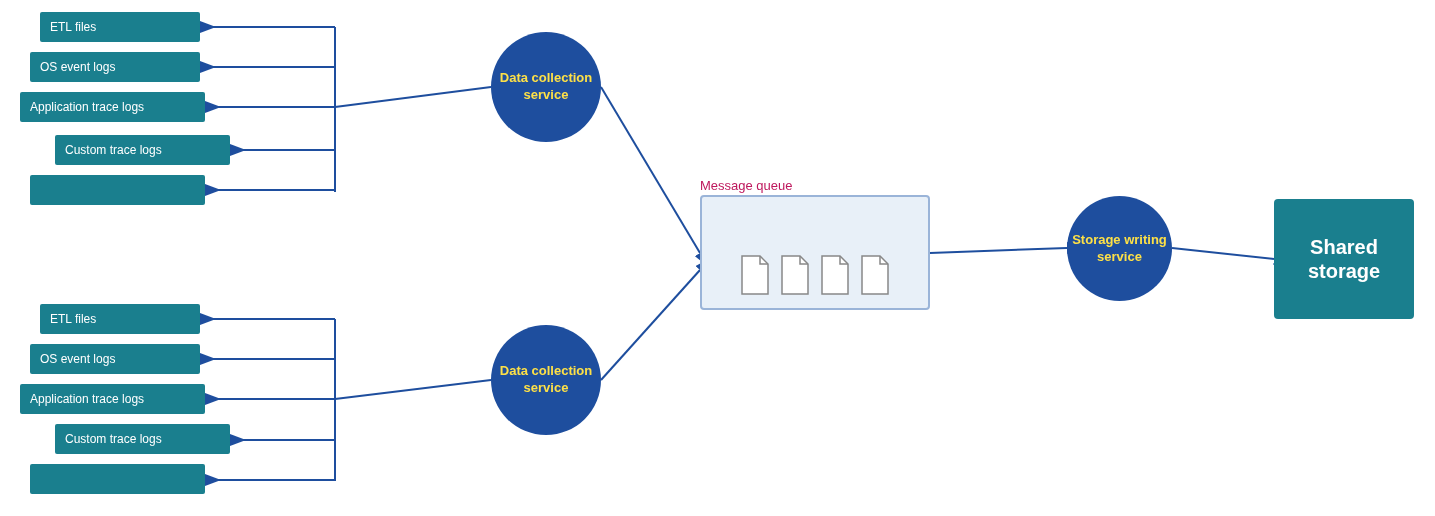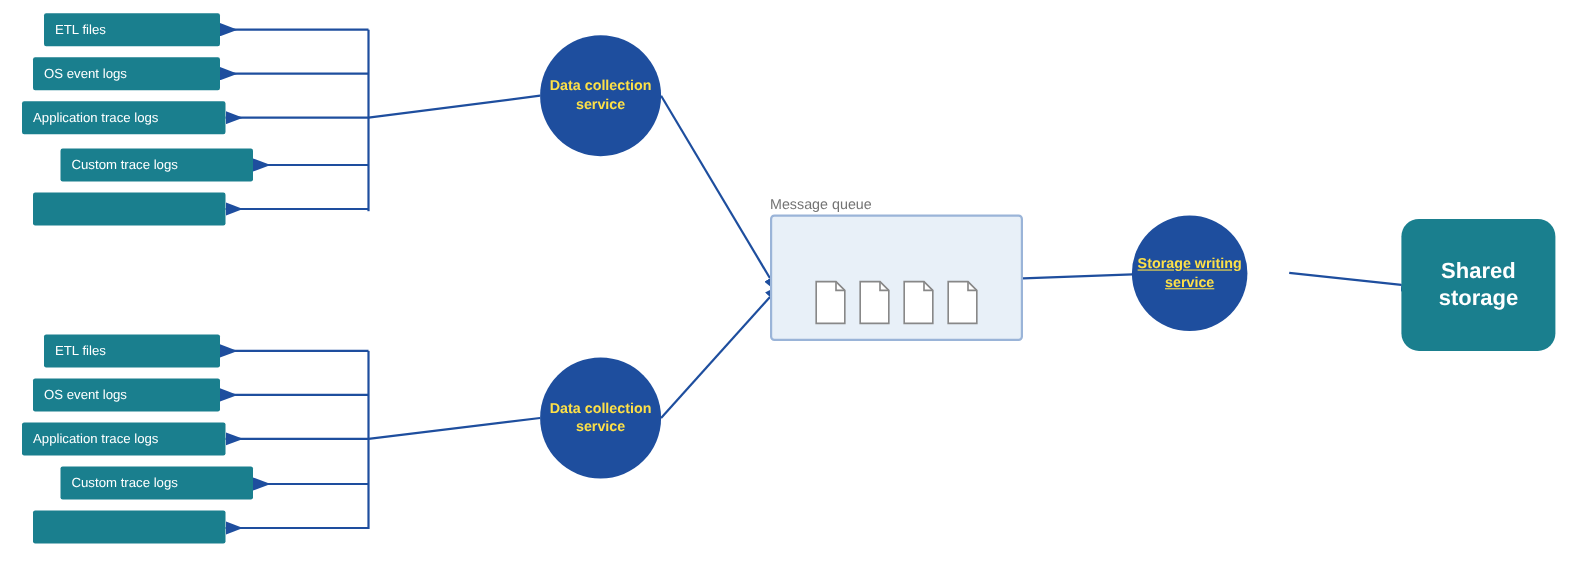--- a/index.html
+++ b/index.html
@@ -71,23 +71,22 @@
     .circle-bot {
       width: 110px;
       height: 110px;
       left: 491px;
       top: 325px;
     }
 
     .circle-storage {
       width: 105px;
       height: 105px;
-      left: 1029px;
+      left: 1067px;
       top: 196px;
-      text-decoration: underline;
     }
 
     
     .queue-box {
       position: absolute;
       left: 700px;
       top: 195px;
       width: 230px;
       height: 115px;
       border: 2px solid #9ab4d8;
@@ -97,21 +96,21 @@
       align-items: flex-end;
       justify-content: center;
       padding-bottom: 12px;
     }
 
     .queue-label {
       position: absolute;
       left: 700px;
       top: 178px;
       font-size: 13px;
-      color: #737373;
+      color: #be185d;
       font-weight: 400;
     }
 
     
     .doc-icons {
       display: flex;
       gap: 6px;
       align-items: flex-end;
     }
 
@@ -134,21 +133,21 @@
       width: 140px;
       height: 120px;
       background: #1a7f8e;
       color: #fff;
       display: flex;
       align-items: center;
       justify-content: center;
       text-align: center;
       font-size: 20px;
       font-weight: 700;
-      border-radius: 16px;
+      border-radius: 4px;
       line-height: 1.2;
     }
 
     
     .arrows-svg {
       position: absolute;
       top: 0;
       left: 0;
       width: 1435px;
       height: 516px;

